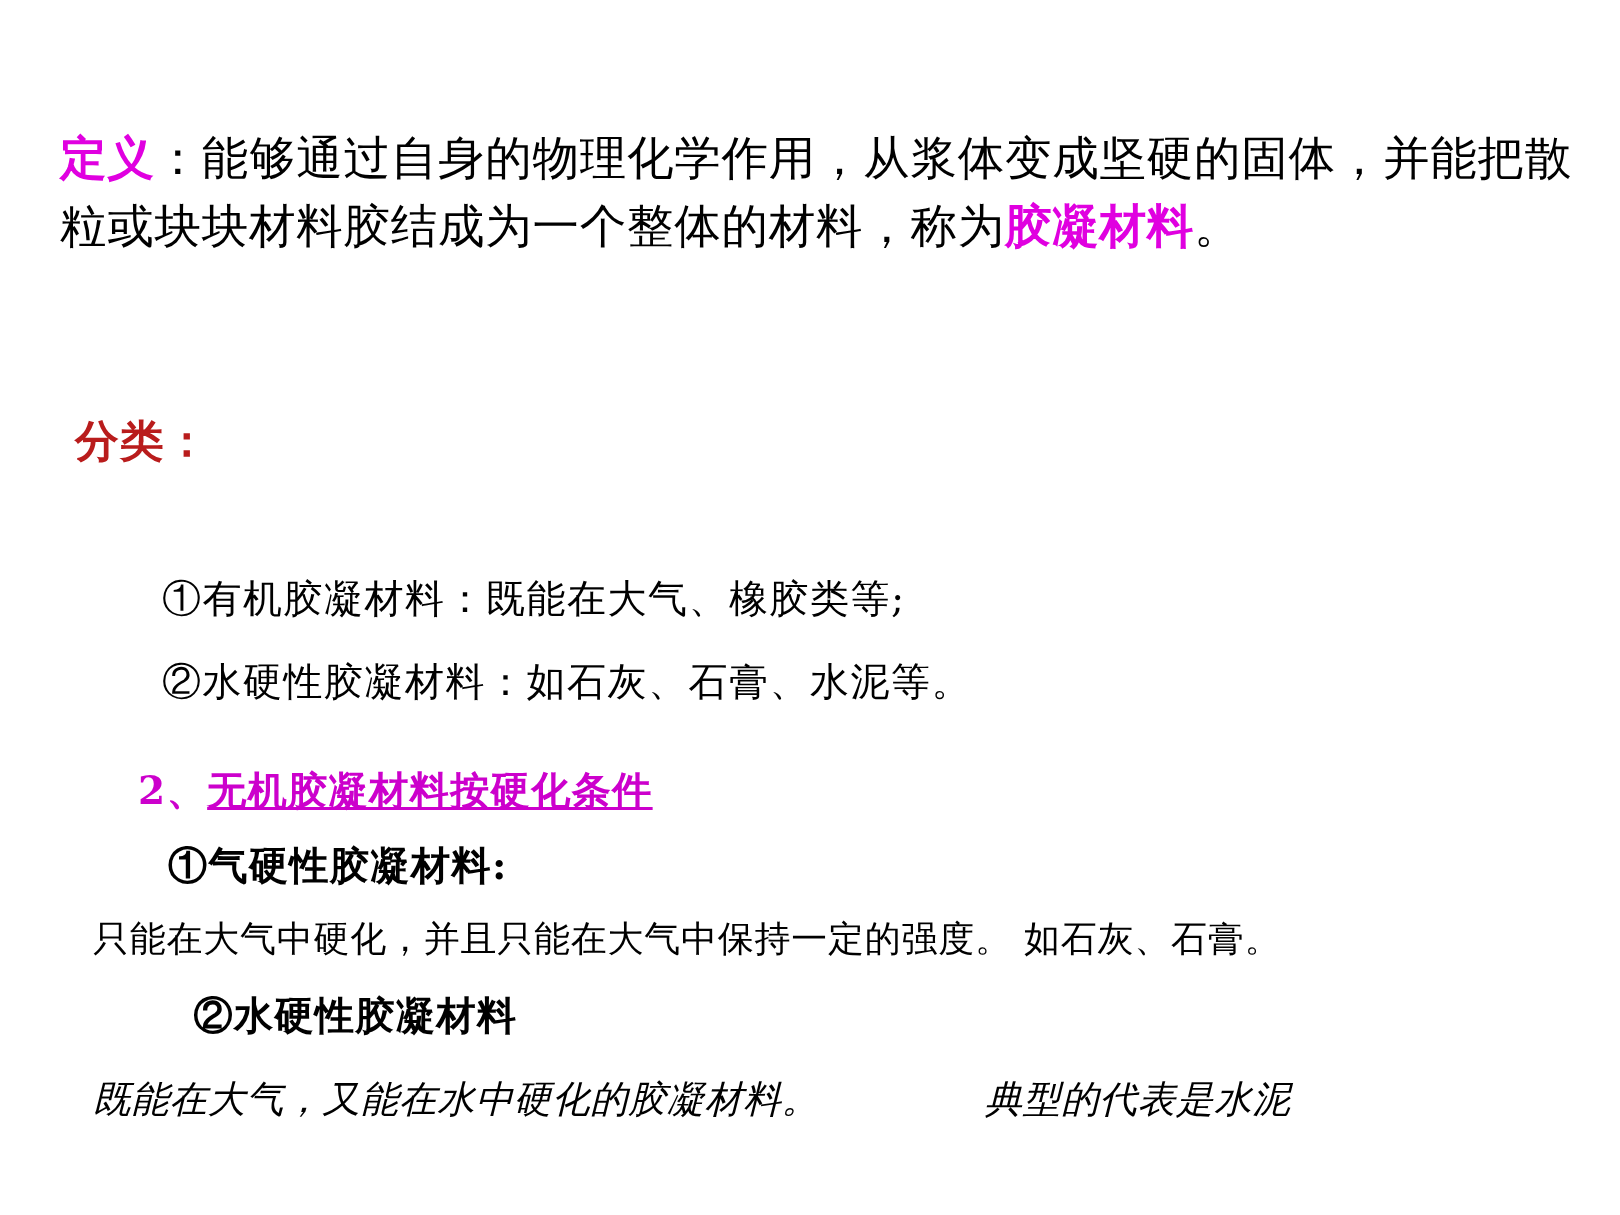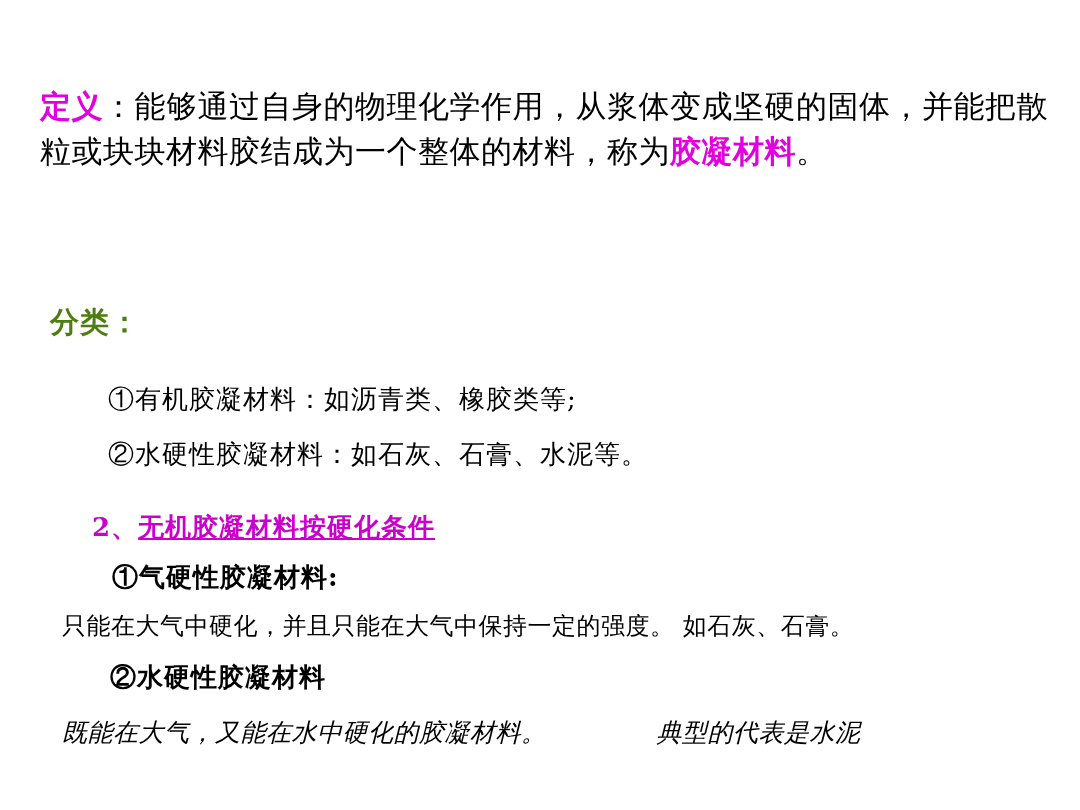--- a/index.html
+++ b/index.html
@@ -36,23 +36,22 @@
     font-weight: bold;
   }
 
   
   .classify-heading {
     position: absolute;
     left: 50px;
     top: 275px;
     font-size: 29px;
     font-weight: bold;
-    color: #4d7c0f;
+    color: #b91c1c;
     letter-spacing: 1px;
-    margin-top: 28px;
   }
 
   
   .sec1-title {
     position: absolute;
     left: 100px;
     top: 330px;
     font-size: 26px;
     font-weight: bold;
     color: #ff00ff;
@@ -100,21 +99,21 @@
   .sec2-body1 {
     position: absolute;
     left: 62px;
     top: 610px;
     font-size: 24px;
     color: #000000;
     letter-spacing: 0.5px;
   }
   .sec2-item2 {
     position: absolute;
-    left: 110px;
+    left: 129px;
     top: 660px;
     font-size: 26px;
     font-weight: bold;
     color: #000000;
     letter-spacing: 1px;
   }
   .sec2-body2 {
     position: absolute;
     left: 62px;
     top: 716px;
@@ -133,21 +132,21 @@
 <body>
 
 <div class="slide">
 
   <div class="definition">
     <span class="kw-magenta">定义</span><span>：</span><span>能够通过自身的物理化学作用，从浆体变成坚硬的固体，并能把散粒或块块材料胶结成为一个整体的材料，称为</span><span class="kw-magenta">胶凝材料</span><span>。</span>
   </div>
 
   <div class="classify-heading">分类：</div>
 
-  <div class="sec1-item1">①有机胶凝材料：如沥青类、橡胶类等;</div>
+  <div class="sec1-item1">①有机胶凝材料：既能在大气、橡胶类等;</div>
   <div class="sec1-item2">②水硬性胶凝材料：如石灰、石膏、水泥等。</div>
 
   <div class="sec2-title">
     <span>2、</span><span class="underlined">无机胶凝材料按硬化条件</span>
   </div>
   <div class="sec2-item1">①气硬性胶凝材料:</div>
   <div class="sec2-body1">只能在大气中硬化，并且只能在大气中保持一定的强度。 如石灰、石膏。</div>
   <div class="sec2-item2">②水硬性胶凝材料</div>
   <div class="sec2-body2">
     <span>既能在大气，又能在水中硬化的胶凝材料。</span><span class="gap"></span><span>典型的代表是水泥</span>

